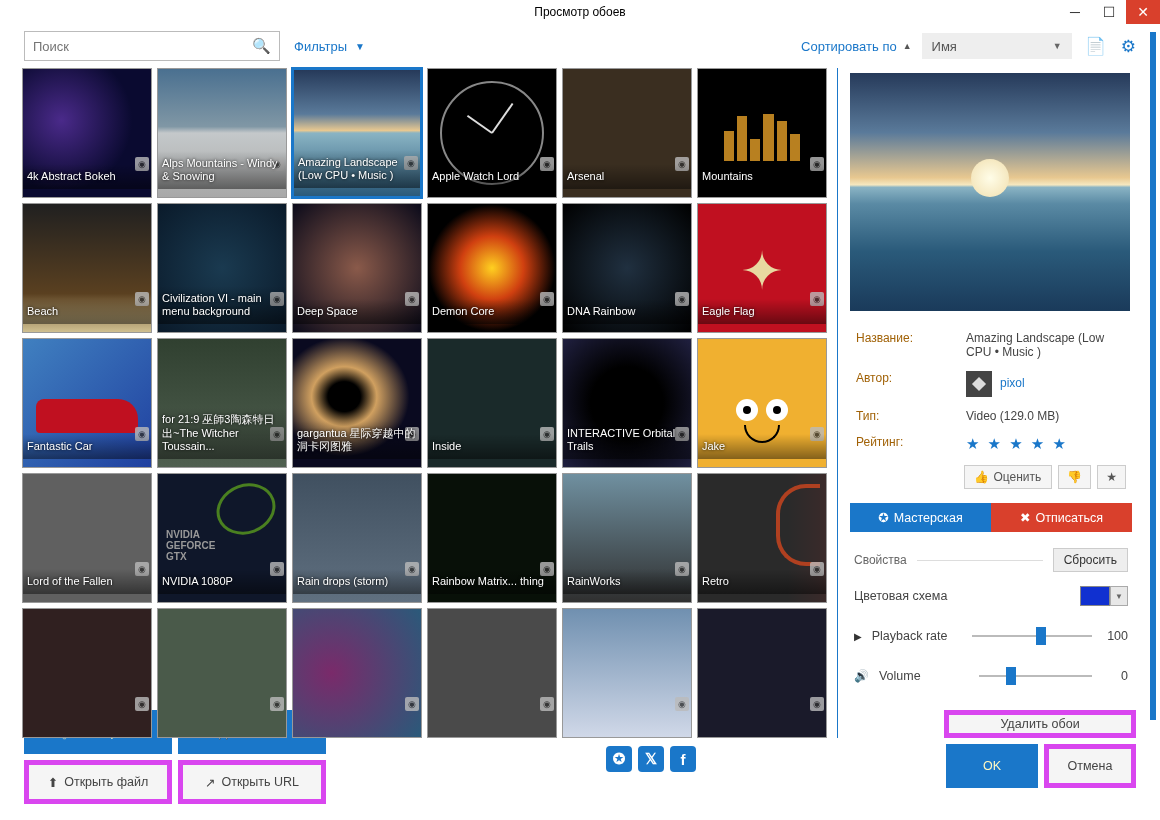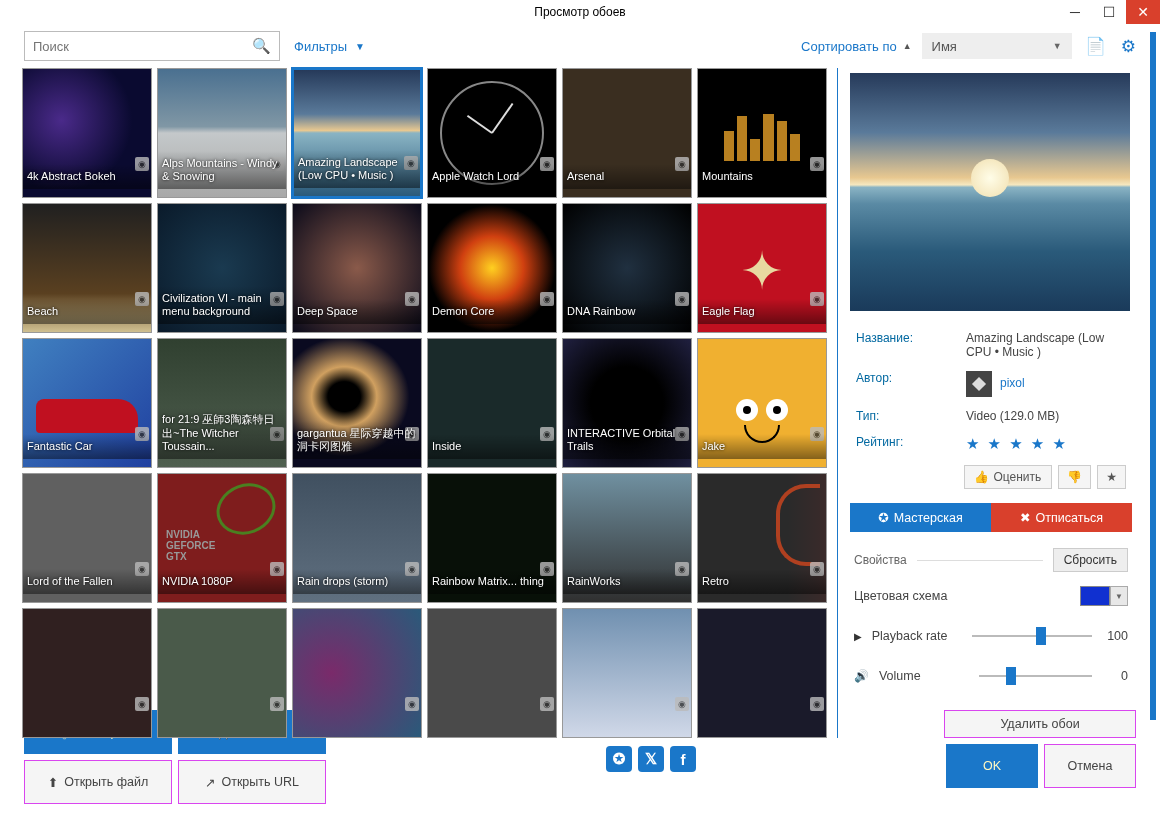--- a/index.html
+++ b/index.html
@@ -51,38 +51,38 @@
 .bg-demon{background:radial-gradient(circle at center,#ffd020 0%,#d04010 35%,#000 70%)}
 .bg-dna{background:radial-gradient(circle at 50% 50%,#203040,#000)}
 .bg-eagle{background:#c01020}
 .bg-car{background:linear-gradient(135deg,#4080c0,#2040a0)}
 .bg-witcher{background:linear-gradient(#304030,#506050)}
 .bg-garg{background:radial-gradient(ellipse at 40% 45%,#000 0%,#000 15%,#d0a060 30%,#0a0a20 60%)}
 .bg-inside{background:#1a2a2a}
 .bg-orbit{background:radial-gradient(circle at center,#000 40%,#202040)}
 .bg-jake{background:#f0b030}
 .bg-lotf{background:#606060}
-.bg-nvidia{background:#7f1d1d}
+.bg-nvidia{background:#0f172a}
 .bg-rain{background:linear-gradient(#405060,#607080)}
 .bg-matrix{background:#081008}
 .bg-rainw{background:linear-gradient(#7090a0,#303030)}
 .bg-retro{background:linear-gradient(90deg,#2a2a2a 70%,#3a2a2a)}
 .bg-ship{background:#302020}
 .bg-tiles{background:#4a5a4a}
 .bg-pink{background:radial-gradient(circle at 30% 50%,#7a2a6a,#2a5a7a)}
 .bg-gray{background:#4a4a4a}
 .bg-snow{background:linear-gradient(#7090b0,#d0d8e8)}
 .bg-dark{background:#1a1a2a}
 
 
 .panel{width:290px;margin-left:12px;padding-right:8px;display:flex;flex-direction:column}
 .preview{width:280px;height:265px;margin:5px 0 14px;background:linear-gradient(#263a5a 0%,#5a7a9a 25%,#e8c890 44%,#f5e8c0 47%,#8ab4c4 48%,#5a8aa4 55%,#2a5a7a 75%,#1a3a5a 100%);position:relative}
 .sun{position:absolute;left:50%;top:44%;transform:translate(-50%,-50%);width:38px;height:38px;border-radius:50%;background:radial-gradient(#fffde8,#f5e8c0 70%)}
 .info-row{display:flex;padding:6px 6px;font-size:12px}
-.info-label{width:110px;color:#0369a1}
+.info-label{width:110px;color:#a16207}
 .info-val{color:#444;flex:1}
 .info-val.link{color:#1a77c9}
 .author-ico{width:26px;height:26px;background:#444;display:inline-block;margin-right:8px;vertical-align:middle;position:relative}
 .author-ico:before{content:"";position:absolute;width:10px;height:10px;background:#ddd;transform:rotate(45deg);left:8px;top:8px}
 .stars{color:#1a77c9;font-size:15px;letter-spacing:2px}
 .rate-row{display:flex;gap:6px;justify-content:flex-end;padding:6px}
 .rate-btn{border:1px solid #ccc;background:#f5f5f5;padding:4px 10px;font-size:12px;display:flex;align-items:center;gap:4px;color:#555}
 .rate-btn.ico-only{padding:4px 8px}
 
 .action-row{display:flex;margin:8px 0}
@@ -105,21 +105,21 @@
 .slider-thumb{position:absolute;top:50%;transform:translate(-50%,-50%);width:10px;height:18px;background:#1a77c9}
 .slider-val{width:30px;text-align:right;margin-left:6px}
 .play-ico{font-size:10px;margin-right:10px;color:#333}
 .vol-ico{font-size:12px;margin-right:10px;color:#333}
 
 .panel-scroll{width:6px;background:#1a77c9;position:absolute;right:4px;top:32px;height:688px}
 
 
 .bottom{height:92px;padding:14px 24px 0;display:flex}
 .btn-grid{display:grid;grid-template-columns:148px 148px;gap:6px}
-.bbtn{height:44px;display:flex;align-items:center;justify-content:center;gap:6px;font-size:12.5px;border:1px solid #d946ef}
+.bbtn{height:44px;display:flex;align-items:center;justify-content:center;gap:6px;font-size:12.5px;border:5px solid #d946ef}
 .bbtn.blue{background:#1a77c9;color:#fef9c3;border-color:#1a77c9}
 .bbtn.gray{background:#f5f5f5;color:#444}
 .social{display:flex;gap:6px;align-items:flex-end;margin-left:280px;padding-bottom:16px}
 .soc{width:26px;height:26px;background:#1a77c9;color:#fff;display:flex;align-items:center;justify-content:center;font-weight:bold;border-radius:4px;font-size:15px}
 .bottom-right{margin-left:auto;display:flex;flex-direction:column;gap:6px;align-items:flex-end}
 .bbtn.wide{width:192px}
 
 
 .clock-face{position:absolute;inset:12px;border:2px solid #888;border-radius:50%}
 .clock-hand{position:absolute;left:50%;top:50%;width:2px;height:36px;background:#ddd;transform-origin:bottom;transform:translate(-50%,-100%) rotate(35deg)}

